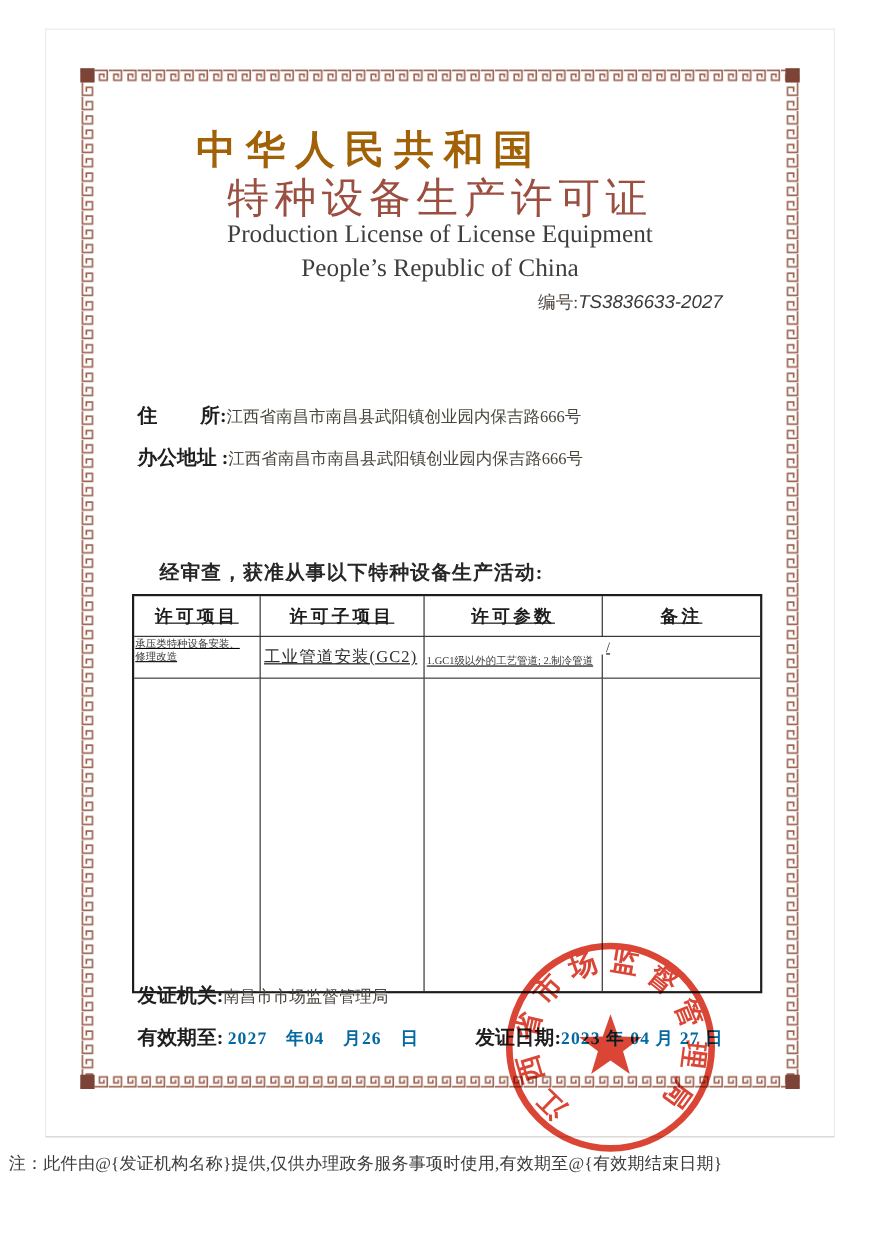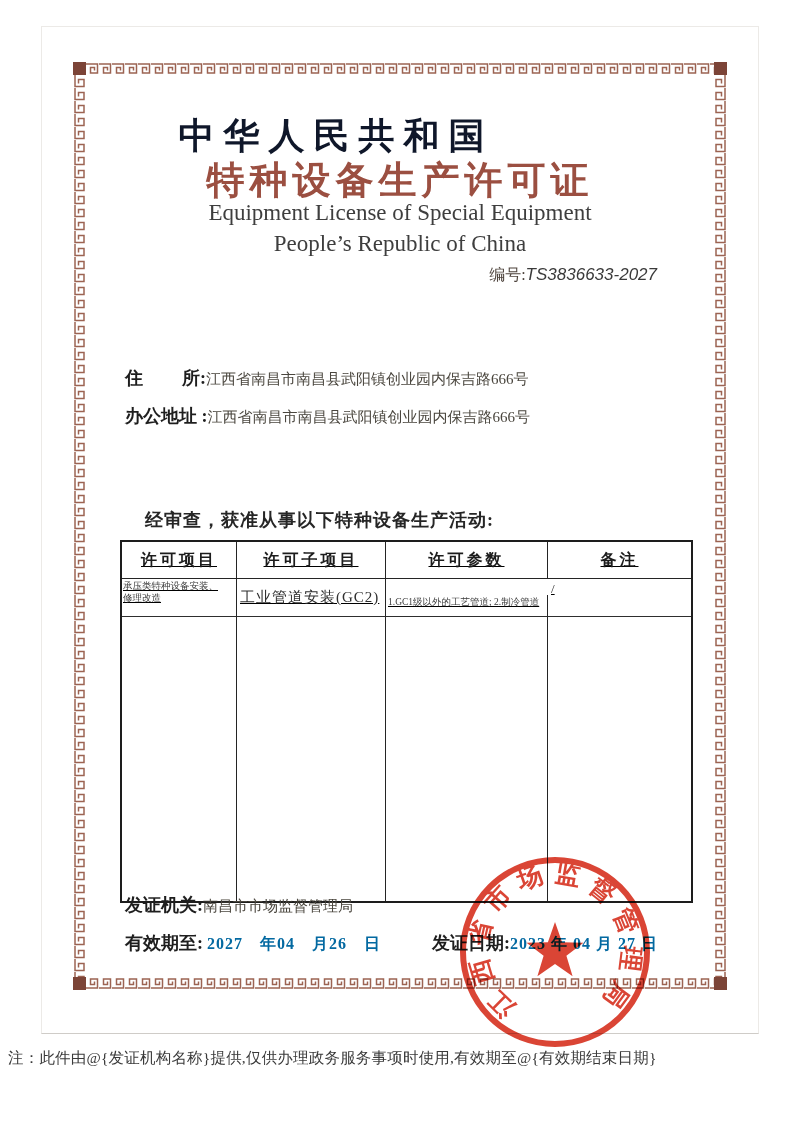--- a/index.html
+++ b/index.html
@@ -18,25 +18,25 @@
   .b-top{left:73px;top:62px;}
   .b-bottom{left:73px;top:977px;}
   .b-left{left:73px;top:62px;}
   .b-right{left:714px;top:62px;}
   .b-corner{position:absolute;width:13px;height:13px;background:#7c4437;}
   .c-tl{left:73px;top:62px;}  .c-tr{left:714px;top:62px;}
   .c-bl{left:73px;top:977px;} .c-br{left:714px;top:977px;}
 
   .title-cn1{
     position:absolute;left:0;top:112px;width:672px;text-align:center;
-    font-size:36px;font-weight:bold;color:#0f172a;letter-spacing:9px;
+    font-size:36px;font-weight:bold;color:#a16207;letter-spacing:9px;
   }
   .title-cn2{
     position:absolute;left:0;top:155px;width:800px;text-align:center;
-    font-size:38px;font-weight:bold;color:#9b4f41;letter-spacing:5px;
+    font-size:38px;font-weight:normal;color:#9b4f41;letter-spacing:5px;
   }
   .title-en{position:absolute;left:0;width:800px;text-align:center;color:#3e3e3e;}
   .title-en1{top:200px;font-size:23px;}
   .title-en2{top:231px;font-size:23px;}
 
   .serial-line{position:absolute;top:265px;right:143px;font-size:16px;color:#4e443d;}
   .serial-line .num{font-size:17px;color:#3a3a3a;font-family:"Liberation Sans",sans-serif;font-style:italic;}
 
   .info-row{position:absolute;left:125px;white-space:nowrap;}
   .info-label{font-size:18px;font-weight:bold;color:#1e1e1e;}
@@ -126,21 +126,21 @@
       </defs>
     <rect width="13" height="928" fill="url(#mv2)"></rect>
   </svg>
   <div class="b-corner c-tl"></div>
   <div class="b-corner c-tr"></div>
   <div class="b-corner c-bl"></div>
   <div class="b-corner c-br"></div>
 
   <div class="title-cn1">中华人民共和国</div>
   <div class="title-cn2">特种设备生产许可证</div>
-  <div class="title-en title-en1">Equipment License of Special Equipment</div>
+  <div class="title-en title-en1">Production License of License Equipment</div>
   <div class="title-en title-en2">People’s Republic of China</div>
 
   <div class="serial-line"><span>编号:</span><span class="num">TS3836633-2027</span></div>
 
 
   <div class="info-row row-residence"><span class="info-label jlabel">
         <i>住</i>
         <i>所:</i>
       </span><span class="info-value">江西省南昌市南昌县武阳镇创业园内保吉路666号</span></div>
 

